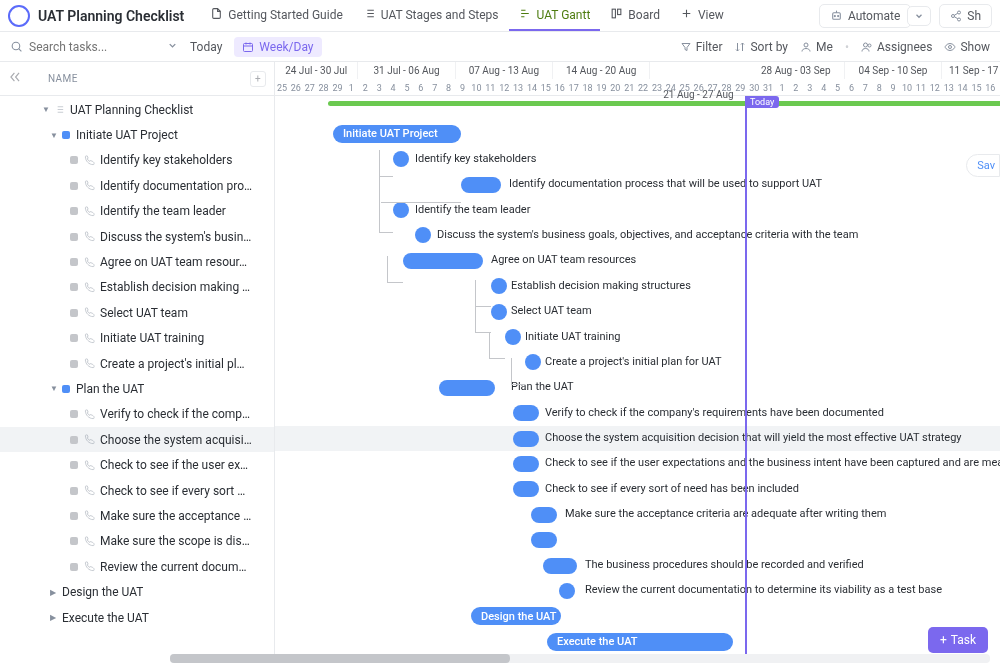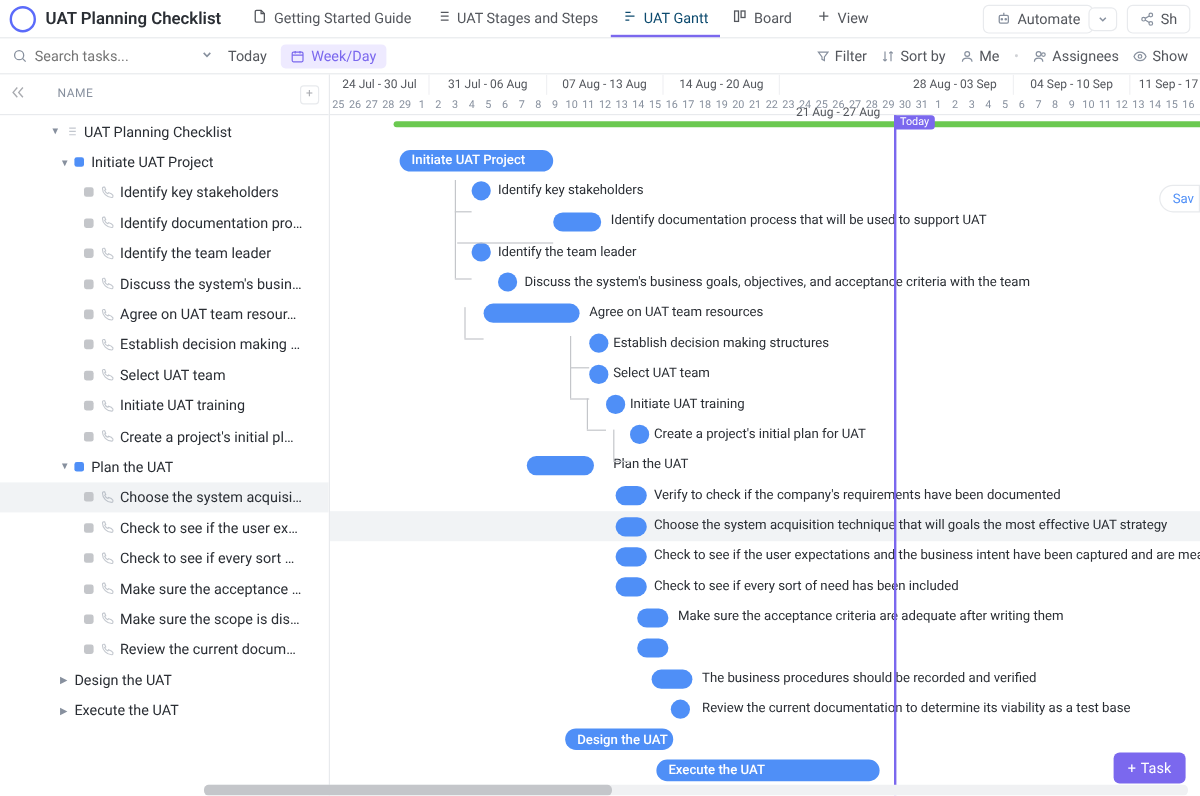--- a/index.html
+++ b/index.html
@@ -3,21 +3,21 @@
 <meta charset="utf-8">
 <style>
 * { box-sizing: border-box; margin: 0; padding: 0; font-family: -apple-system, BlinkMacSystemFont, "Segoe UI", Roboto, sans-serif; }
 body { width: 1000px; height: 663px; overflow: hidden; background: #fff; color: #2a2e34; font-size: 12px; position: relative; }
 
 .topbar { height: 32px; display: flex; align-items: center; padding: 0 8px; border-bottom: 1px solid #e8eaed; gap: 2px; }
 .logo { width: 22px; height: 22px; border-radius: 50%; border: 2px solid #5b6bfa; display: flex; align-items: center; justify-content: center; margin-right: 6px; cursor: pointer; }
 .title { font-weight: 600; font-size: 14px; margin-right: 14px; }
 .tab { display: flex; align-items: center; gap: 5px; padding: 6px 10px; color: #54575d; cursor: pointer; font-size: 12px; border-bottom: 2px solid transparent; }
 .tab svg { width: 13px; height: 13px; }
-.tab.active { color: #0c4a6e; border-bottom-color: #7b68ee; }
+.tab.active { color: #4d7c0f; border-bottom-color: #7b68ee; }
 .spacer { flex: 1; }
 .btn { display: flex; align-items: center; gap: 5px; padding: 4px 10px; border: 1px solid #e8eaed; border-radius: 5px; color: #54575d; cursor: pointer; font-size: 12px; background: #fff; }
 .btn.sm-pad { padding: 4px 6px; }
 
 .toolbar { height: 30px; display: flex; align-items: center; padding: 0 10px; border-bottom: 1px solid #e8eaed; gap: 12px; color: #54575d; }
 .search { display: flex; align-items: center; gap: 6px; flex: 0 0 145px; }
 .search input { border: none; outline: none; font-size: 12px; width: 100px; }
 .chev { color: #a9abb0; cursor: pointer; }
 .today { font-size: 12px; cursor: pointer; }
 .weekday { background: #eeeaff; color: #7b68ee; padding: 3px 8px; border-radius: 4px; display: flex; align-items: center; gap: 5px; cursor: pointer; font-size: 12px; }
@@ -285,20 +285,28 @@
           <svg class="phone" viewBox="0 0 24 24" fill="none" stroke="#87909e" stroke-width="2">
             <path d="M22 17v2a2 2 0 0 1-2 2c-9 0-17-8-17-17a2 2 0 0 1 2-2h2l2 5-2 1c1 3 3 5 6 6l1-2 5 2z"></path>
           </svg>
           <span class="row-text">Create a project's initial pl…</span>
         </div>
         <div class="row">
           <span class="indent" style="width:50px"></span>
           <span class="tri">▼</span>
           <span class="sq blue"></span>
           <span class="row-text">Plan the UAT</span>
+        </div>
+        <div class="row">
+          <span class="indent" style="width:70px"></span>
+          <span class="sq gray"></span>
+          <svg class="phone" viewBox="0 0 24 24" fill="none" stroke="#87909e" stroke-width="2">
+            <path d="M22 17v2a2 2 0 0 1-2 2c-9 0-17-8-17-17a2 2 0 0 1 2-2h2l2 5-2 1c1 3 3 5 6 6l1-2 5 2z"></path>
+          </svg>
+          <span class="row-text">Verify to check if the comp…</span>
         </div>
         <div class="row highlight">
           <span class="indent" style="width:70px"></span>
           <span class="sq gray"></span>
           <svg class="phone" viewBox="0 0 24 24" fill="none" stroke="#87909e" stroke-width="2">
             <path d="M22 17v2a2 2 0 0 1-2 2c-9 0-17-8-17-17a2 2 0 0 1 2-2h2l2 5-2 1c1 3 3 5 6 6l1-2 5 2z"></path>
           </svg>
           <span class="row-text">Choose the system acquisi…</span>
         </div>
         <div class="row">
@@ -469,21 +477,21 @@
         <div class="gantt-row">
           <div class="pill" style="left:164px;width:56px"></div>
           <div class="lbl" style="left:236px">Plan the UAT</div>
         </div>
         <div class="gantt-row">
           <div class="pill" style="left:238px;width:26px"></div>
           <div class="lbl" style="left:270px">Verify to check if the company's requirements have been documented</div>
         </div>
         <div class="gantt-row highlight">
           <div class="pill" style="left:238px;width:26px"></div>
-          <div class="lbl" style="left:270px">Choose the system acquisition technique that will goals the most effective UAT strategy</div>
+          <div class="lbl" style="left:270px">Choose the system acquisition decision that will yield the most effective UAT strategy</div>
         </div>
         <div class="gantt-row">
           <div class="pill" style="left:238px;width:26px"></div>
           <div class="lbl" style="left:270px">Check to see if the user expectations and the business intent have been captured and are measurable</div>
         </div>
         <div class="gantt-row">
           <div class="pill" style="left:238px;width:26px"></div>
           <div class="lbl" style="left:270px">Check to see if every sort of need has been included</div>
         </div>
         <div class="gantt-row">

